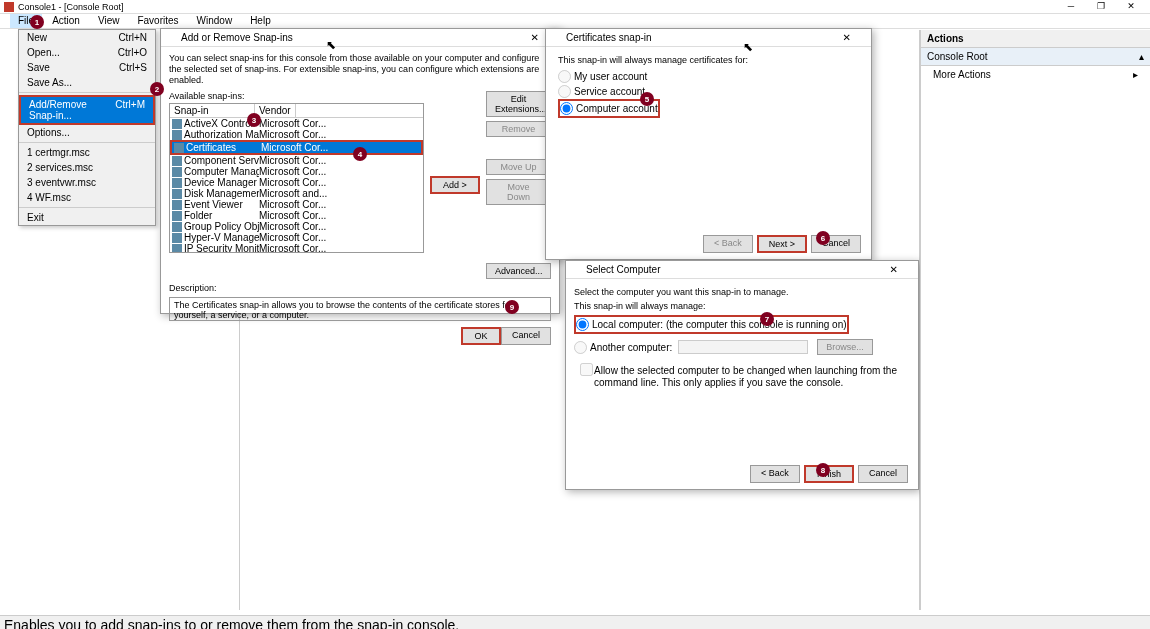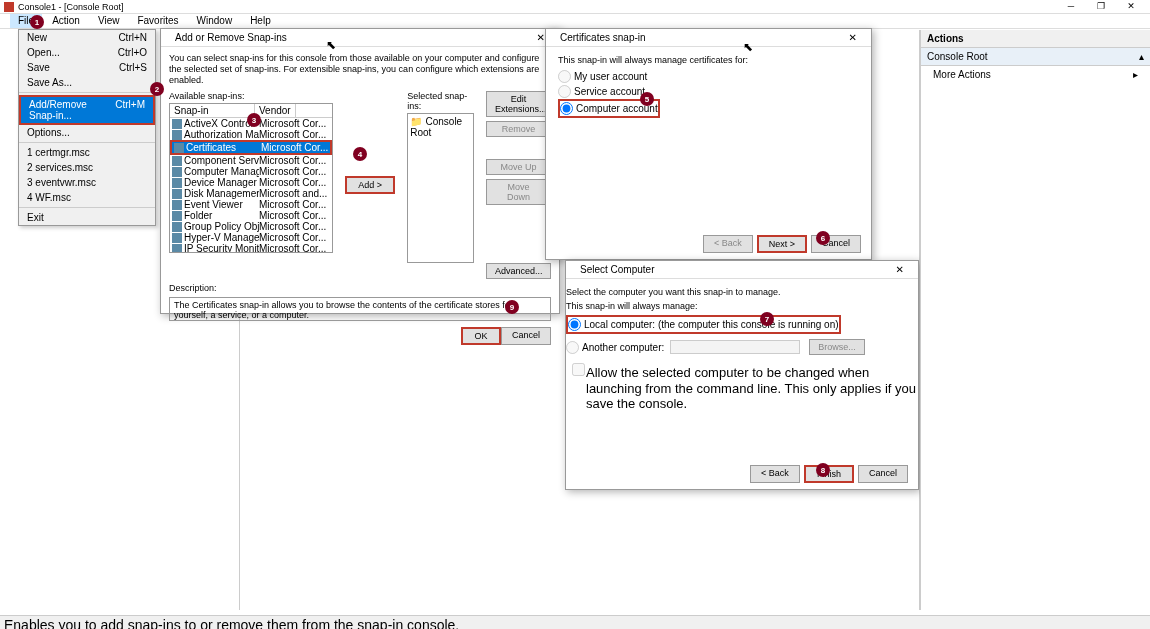--- a/index.html
+++ b/index.html
@@ -21,28 +21,28 @@
     .menu-item { padding: 2px 8px; display: flex; justify-content: space-between; font-size: 10px; }
     .menu-item.highlighted { background: #0078d7; color: #fff; border: 2px solid #c0392b; }
     .menu-sep { border-top: 1px solid #ccc; margin: 2px 0; }
     
     
     .badge { position: absolute; width: 14px; height: 14px; background: #800020; color: #fff; border-radius: 50%; font-size: 8px; display: flex; align-items: center; justify-content: center; font-weight: bold; z-index: 500; }
     .red-outline { border: 2px solid #c0392b !important; padding: 1px; }
     
     
     .dialog { position: absolute; background: #fff; border: 1px solid #999; box-shadow: 2px 2px 8px rgba(0,0,0,0.3); }
-    .dialog-title { background: #fff; padding: 3px 14px; border-bottom: 1px solid #ddd; display: flex; justify-content: space-between; font-size: 10px; }
+    .dialog-title { background: #fff; padding: 3px 20px; border-bottom: 1px solid #ddd; display: flex; justify-content: space-between; font-size: 10px; }
     .dialog-close { cursor: pointer; font-size: 10px; }
     
     
     .snapins-dialog { left: 160px; top: 28px; width: 400px; height: 286px; }
     .snapins-body { padding: 6px 8px; }
     .snapins-intro { font-size: 9px; margin-bottom: 6px; line-height: 1.2; }
-    .snapins-layout { display: flex; gap: 12px; }
+    .snapins-layout { display: flex; gap: 6px; }
     .snapins-col { flex: 1; }
     .col-label { font-size: 9px; margin-bottom: 2px; }
     .snapins-list { border: 1px solid #999; height: 150px; overflow-y: auto; background: #fff; }
     .snapins-list-header { display: flex; background: #fff; border-bottom: 1px solid #ccc; font-size: 9px; }
     .snapins-list-header span { padding: 1px 4px; border-right: 1px solid #ccc; }
     .snapins-list-header span:first-child { width: 85px; }
     .snapins-row { display: flex; font-size: 9px; padding: 0 2px; align-items: center; }
     .snapins-row.sel { background: #0078d7; color: #fff; }
     .snapins-row.outlined { border: 2px solid #c0392b; }
     .snapins-icon { width: 10px; height: 10px; background: #5b8aa6; margin-right: 2px; display: inline-block; }
@@ -59,22 +59,22 @@
     
     .cert-dialog { left: 545px; top: 28px; width: 327px; height: 232px; }
     .cert-body { padding: 8px 12px; }
     .cert-intro { font-size: 9px; margin-bottom: 4px; }
     .radio-row { display: flex; align-items: center; font-size: 9px; padding: 1px 0; }
     .radio-row input { margin-right: 3px; }
     .wizard-btns { position: absolute; bottom: 6px; right: 10px; display: flex; gap: 4px; }
     
     
     .comp-dialog { left: 565px; top: 260px; width: 354px; height: 230px; }
-    .comp-body { padding: 8px 0; }
-    .allow-text { font-size: 13px; margin-left: 20px; line-height: 1.2; margin-top: 4px; }
+    .comp-body { padding: 8px 8px; }
+    .allow-text { font-size: 10px; margin-left: 20px; line-height: 1.2; margin-top: 4px; }
     .text-input { border: 1px solid #ccc; background: #f4f4f4; width: 130px; height: 14px; margin-left: 6px; }
     
     
     .actions-panel { position: absolute; right: 0; top: 30px; width: 230px; height: 580px; border-left: 1px solid #ccc; background: #fff; }
     .actions-header { background: #f0f0f0; padding: 3px 6px; font-size: 10px; font-weight: bold; border-bottom: 1px solid #ccc; }
     .actions-sub { background: #e8f0f8; padding: 3px 6px; font-size: 10px; display: flex; justify-content: space-between; border-bottom: 1px solid #ccc; }
     .actions-item { padding: 3px 12px; font-size: 10px; }
     
     
     .statusbar { position: absolute; bottom: 0; left: 0; right: 0; height: 14px; background: #f0f0f0; border-top: 1px solid #ccc; padding: 1px 4px; font-size: 14px; }
@@ -230,26 +230,20 @@
                 <span class="snapins-icon"></span>
                 <span class="snapins-name">IP Security Monitor</span>
                 <span class="snapins-vendor">Microsoft Cor...</span>
               </div>
             </div>
         </div>
       </div>
       <div class="snapins-mid">
         <div class="btn red-outline" style="position:relative">Add &gt;</div>
       </div>
-      <div class="snapins-col">
-        <div class="col-label">Selected snap-ins:</div>
-        <div class="selected-list">
-          <div>📁 <span>Console Root</span></div>
-        </div>
-      </div>
       <div class="snapins-right" style="width:65px">
         <div class="btn">Edit Extensions...</div>
         <div class="btn disabled">Remove</div>
         <div style="height:14px"></div>
         <div class="btn disabled">Move Up</div>
         <div class="btn disabled">Move Down</div>
         <div style="height:50px"></div>
         <div class="btn">Advanced...</div>
       </div>
     </div>

